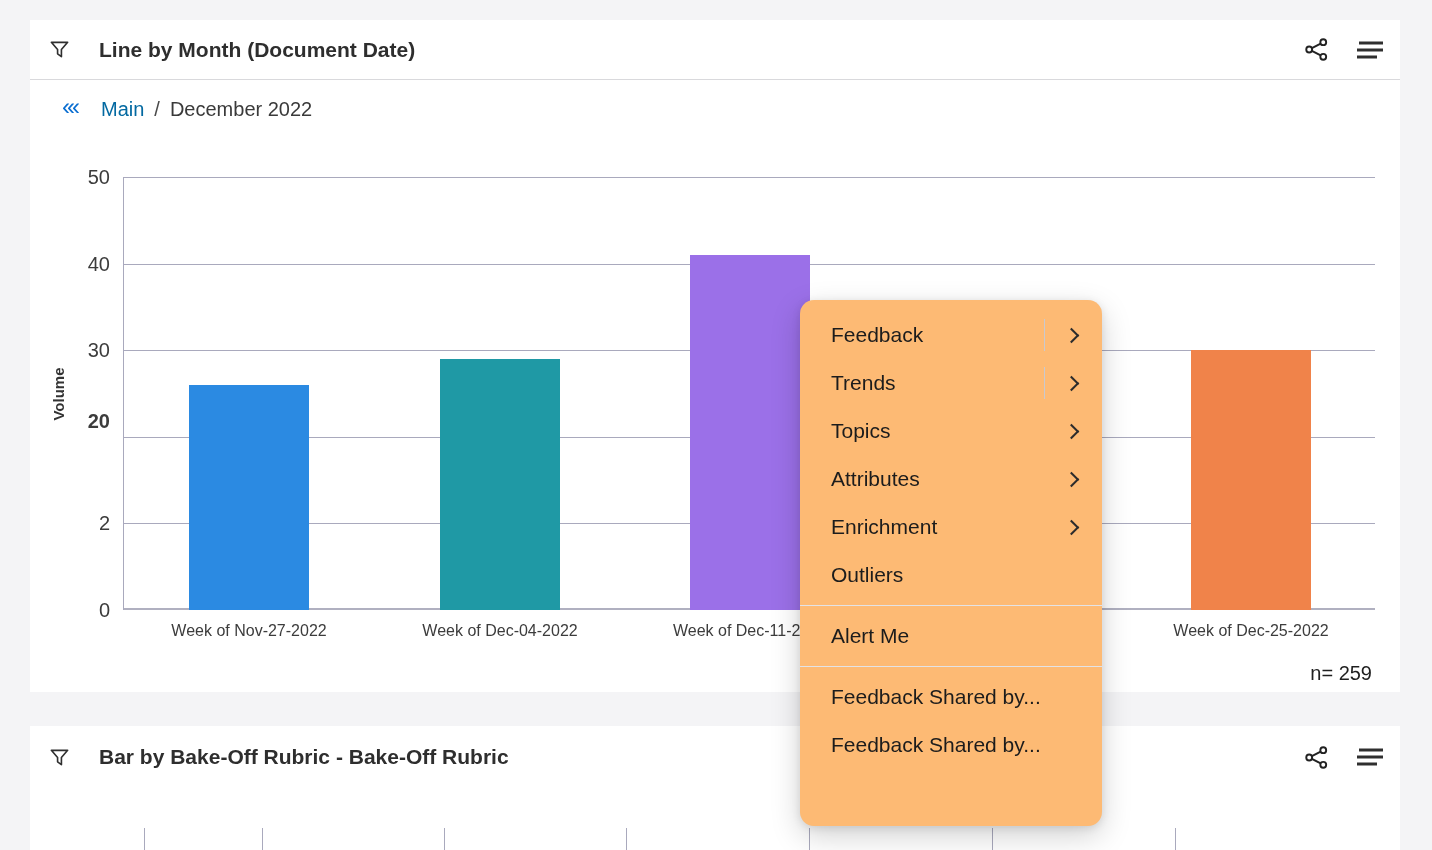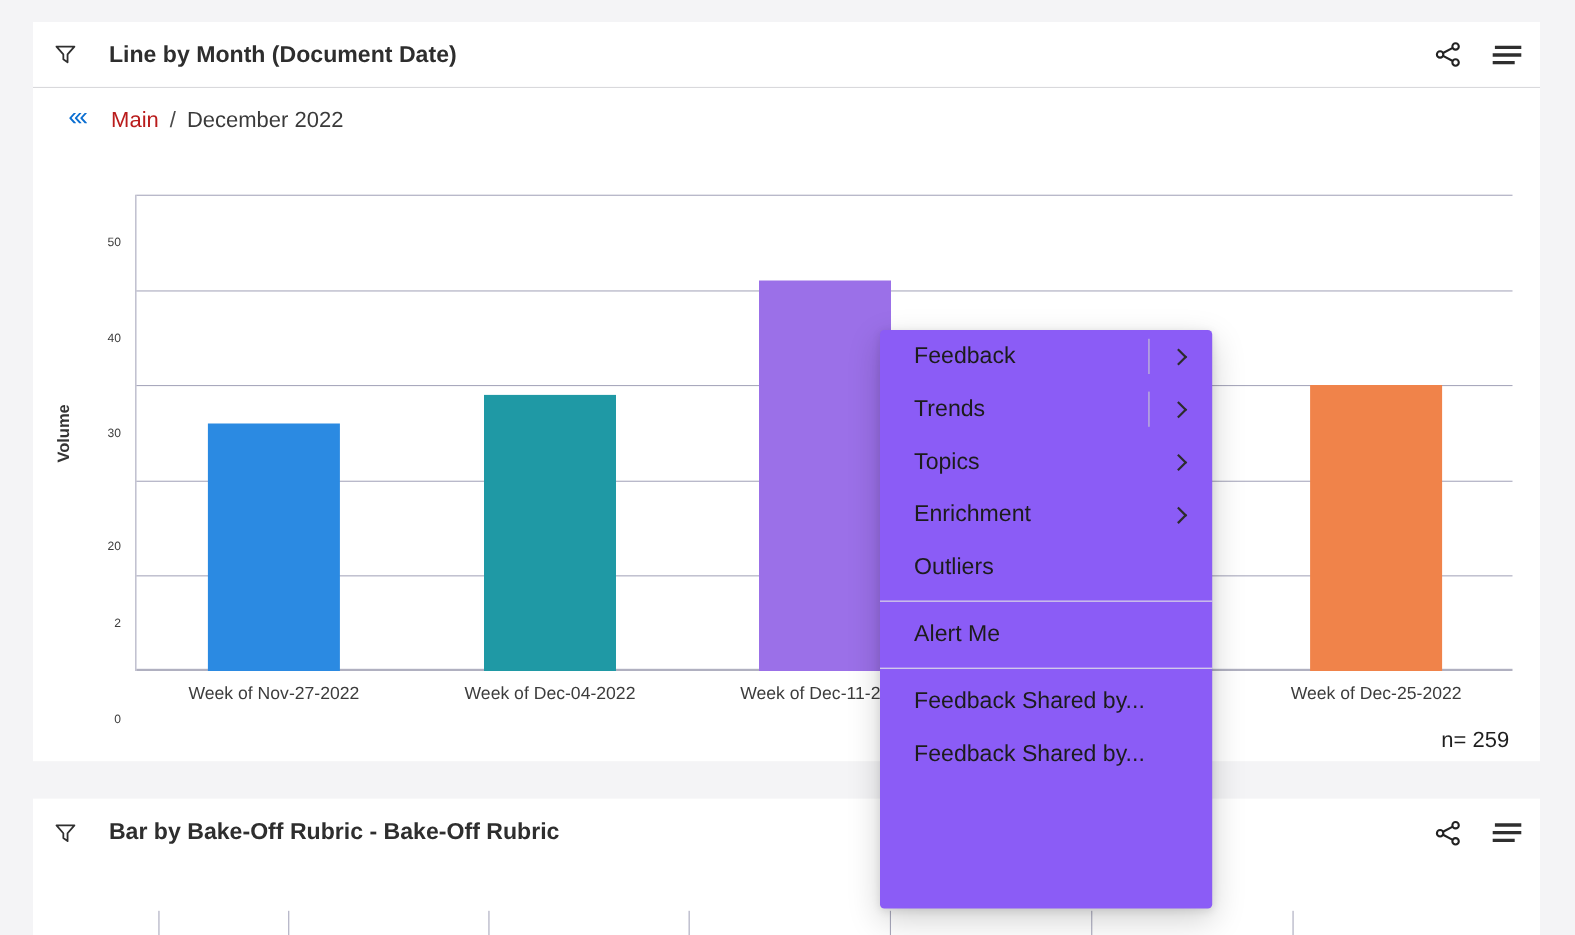--- a/index.html
+++ b/index.html
@@ -16,40 +16,40 @@
   #panel-bar .widget-header { border-bottom:none; height:62px; }
   .widget-title { font-size:21px; font-weight:700; color:#2e2e2e; margin-left:28px; }
   .header-icons { margin-left:auto; display:flex; align-items:center; gap:26px; }
   .icon-btn { display:flex; align-items:center; cursor:pointer; }
   svg { display:block; }
 
   .breadcrumb { position:absolute; top:60px; left:0; height:58px; display:flex;
                 align-items:center; padding-left:32px; font-size:20px; }
   .bc-collapse { color:#0a6ed1; font-size:24px; letter-spacing:-3px; margin-right:24px;
                  line-height:1; padding-bottom:4px; cursor:pointer; }
-  .bc-link { color:#b91c1c; cursor:pointer; }
+  .bc-link { color:#0369a1; cursor:pointer; }
   .bc-sep { color:#4a4a4a; margin:0 10px; }
   .bc-current { color:#3a3a3a; }
 
   .plot { position:absolute; left:93px; top:157px; width:1252px; height:433px;
           border-left:1px solid #a9a9bd; }
   .gridline { position:absolute; left:0; width:100%; height:1px; background:#a9a9bd; }
   .gridline.zero { height:2px; background:#b0b0c0; }
   .ytick { position:absolute; right:calc(100% + 14px); transform:translateY(-50%);
-           font-size:11px; color:#3c3c3c; white-space:nowrap;margin-top:44px; }
+           font-size:20px; color:#3c3c3c; white-space:nowrap; }
   .ylabel { position:absolute; left:-66px; top:50%;
             transform:translate(-50%,-50%) rotate(-90deg); transform-origin:center;
             font-size:15px; font-weight:700; color:#333; }
   .bar { position:absolute; bottom:0; width:120px; cursor:pointer; }
   .xlabel { position:absolute; top:445px; transform:translateX(-50%);
             font-size:16px; color:#3c3c3c; white-space:nowrap; }
   .n-label { position:absolute; right:28px; top:642px; font-size:20px; color:#1f1f1f; }
 
   .context-menu { position:absolute; left:800px; top:300px; width:302px; height:526px;
-                  background:#8b5cf6; border-radius:4px; z-index:30; padding:0 0 9px;
+                  background:#fdba74; border-radius:14px; z-index:30; padding:11px 0 9px;
                   box-shadow:0 10px 30px rgba(0,0,0,.18), 0 2px 8px rgba(0,0,0,.10); }
   .menu-item { height:48px; display:flex; align-items:center; padding:0 22px 0 31px;
                cursor:pointer; }
   .menu-label { font-size:21px; color:#1c1c1c; flex:1; }
   .menu-presep { width:1px; height:32px; background:#c9c9cf; margin-right:21px; }
   .menu-chevron { width:11px; height:11px; border-top:2px solid #2c2c2c;
                   border-right:2px solid #2c2c2c; transform:rotate(45deg);
                   margin-right:3px; }
   .menu-divider { height:1px; background:#e3e3e6; margin:6px 0; }
 
@@ -95,21 +95,21 @@
       <span class="bc-current">December 2022</span>
     </nav>
 
     <div class="plot" id="plot">
       <span class="ylabel">Volume</span>
     <div class="gridline zero" style="top: 431px;"></div>
         <span class="ytick" style="top: 433px;">0</span>
         <div class="gridline" style="top: 346px;"></div>
         <span class="ytick" style="top: 346px;">2</span>
         <div class="gridline" style="top: 260px;"></div>
-        <span class="ytick" style="top: 276px;">20</span>
+        <span class="ytick" style="top: 244px; font-weight: bold;">20</span>
         <div class="gridline" style="top: 173px;"></div>
         <span class="ytick" style="top: 173px;">30</span>
         <div class="gridline" style="top: 87px;"></div>
         <span class="ytick" style="top: 87px;">40</span>
         <div class="gridline" style="top: 0px;"></div>
         <span class="ytick" style="top: 0px;">50</span>
         <div class="bar" style="left: 65px; height: 225px; background: rgb(43, 138, 226);"></div>
         <div class="bar" style="left: 316px; height: 251px; background: rgb(31, 153, 165);"></div>
         <div class="bar" style="left: 566px; height: 355px; background: rgb(155, 112, 232);"></div>
         <div class="bar" style="left: 1067px; height: 260px; background: rgb(240, 131, 74);"></div>
@@ -169,20 +169,24 @@
       <div class="menu-item">
         <span class="menu-label">Trends</span>
         <span class="menu-presep"></span>
         <span class="menu-chevron"></span>
       </div>
       <div class="menu-item">
         <span class="menu-label">Topics</span>
         <span class="menu-chevron"></span>
       </div>
       <div class="menu-item">
+        <span class="menu-label">Attributes</span>
+        <span class="menu-chevron"></span>
+      </div>
+      <div class="menu-item">
         <span class="menu-label">Enrichment</span>
         <span class="menu-chevron"></span>
       </div>
       <div class="menu-item">
         <span class="menu-label">Outliers</span>
       </div>
       <div class="menu-divider"></div>
       <div class="menu-item">
         <span class="menu-label">Alert Me</span>
       </div>

